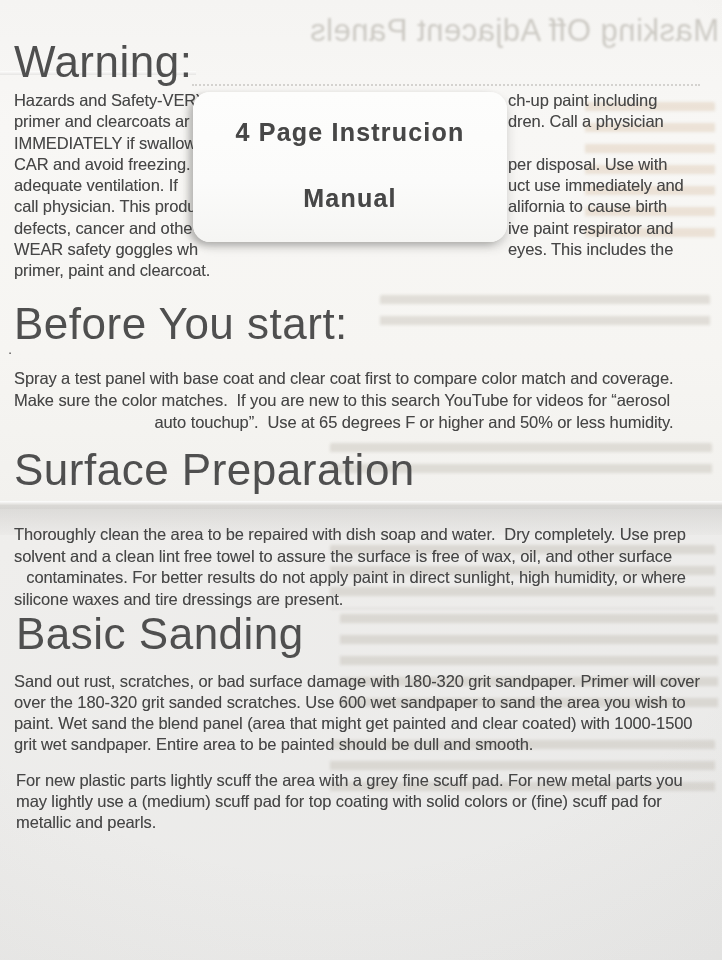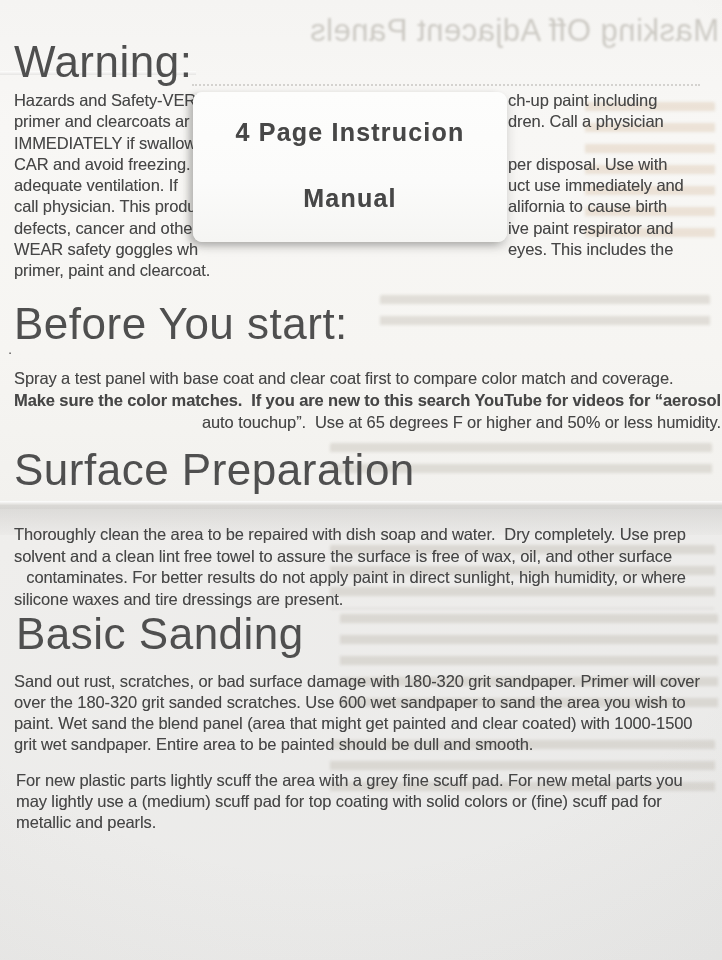--- a/index.html
+++ b/index.html
@@ -47,21 +47,21 @@
     text-shadow:0 0 0.5px rgba(70,70,70,0.35);
   }
   .wrow{position:relative;height:21.3px;}
   .wleft{position:absolute;left:0;top:0;}
   .wright{position:absolute;left:494px;top:0;text-align:right;}
   .stray{position:absolute;left:8px;top:340px;font-size:15px;color:#5a5a5a;}
   
   .sticker{
     position:absolute;left:193px;top:92px;width:314px;height:150px;
     background:linear-gradient(180deg,#fdfdfc 0%,#fbfbfa 60%,#f5f5f3 100%);
-    border-radius:9px;z-index:6;
+    border-radius:17px;z-index:6;
     box-shadow:-5px 3px 7px rgba(60,58,55,0.30),2px 6px 10px rgba(60,58,55,0.14);
   }
   .sticker .t1,.sticker .t2{
     position:absolute;width:100%;text-align:center;
     font-weight:bold;color:#474747;font-size:25px;letter-spacing:1.2px;
     text-shadow:0 0 0.5px rgba(60,60,60,0.4);
   }
   .sticker .t1{top:26px;}
   .sticker .t2{top:92px;}
   .perforation{
@@ -148,21 +148,21 @@
   <div class="sticker">
     <div class="t1">4 Page Instrucion</div>
     <div class="t2">Manual</div>
   </div>
 
   <div class="h1" style="top:300px;">Before You start:</div>
   <div class="stray">.</div>
 
   <div class="par z2" style="left:14px;top:367px;">
     <div class="bodyline" style="height:22px;line-height:22px;">Spray a test panel with base coat and clear coat first to compare color match and coverage.</div>
-    <div class="bodyline" style="height:22px;line-height:22px;font-weight:bold;">Make sure the color matches.  If you are new to this search YouTube for videos for “aerosol</div>
+    <div class="bodyline" style="height:22px;line-height:22px;">Make sure the color matches.  If you are new to this search YouTube for videos for “aerosol</div>
     <div class="bodyline" style="height:22px;line-height:22px;text-align:right;">auto touchup”.  Use at 65 degrees F or higher and 50% or less humidity.</div>
   </div>
 
   <div class="h1" style="top:446px;">Surface Preparation</div>
 
   <div class="sheet-edge"></div>
   <div class="edge-shadow"></div>
 
   <div class="par z2" style="left:14px;top:512px;">
     <div class="bodyline" style="height:21.5px;line-height:21.5px;margin-top:12px;">Thoroughly clean the area to be repaired with dish soap and water.  Dry completely. Use prep</div>

